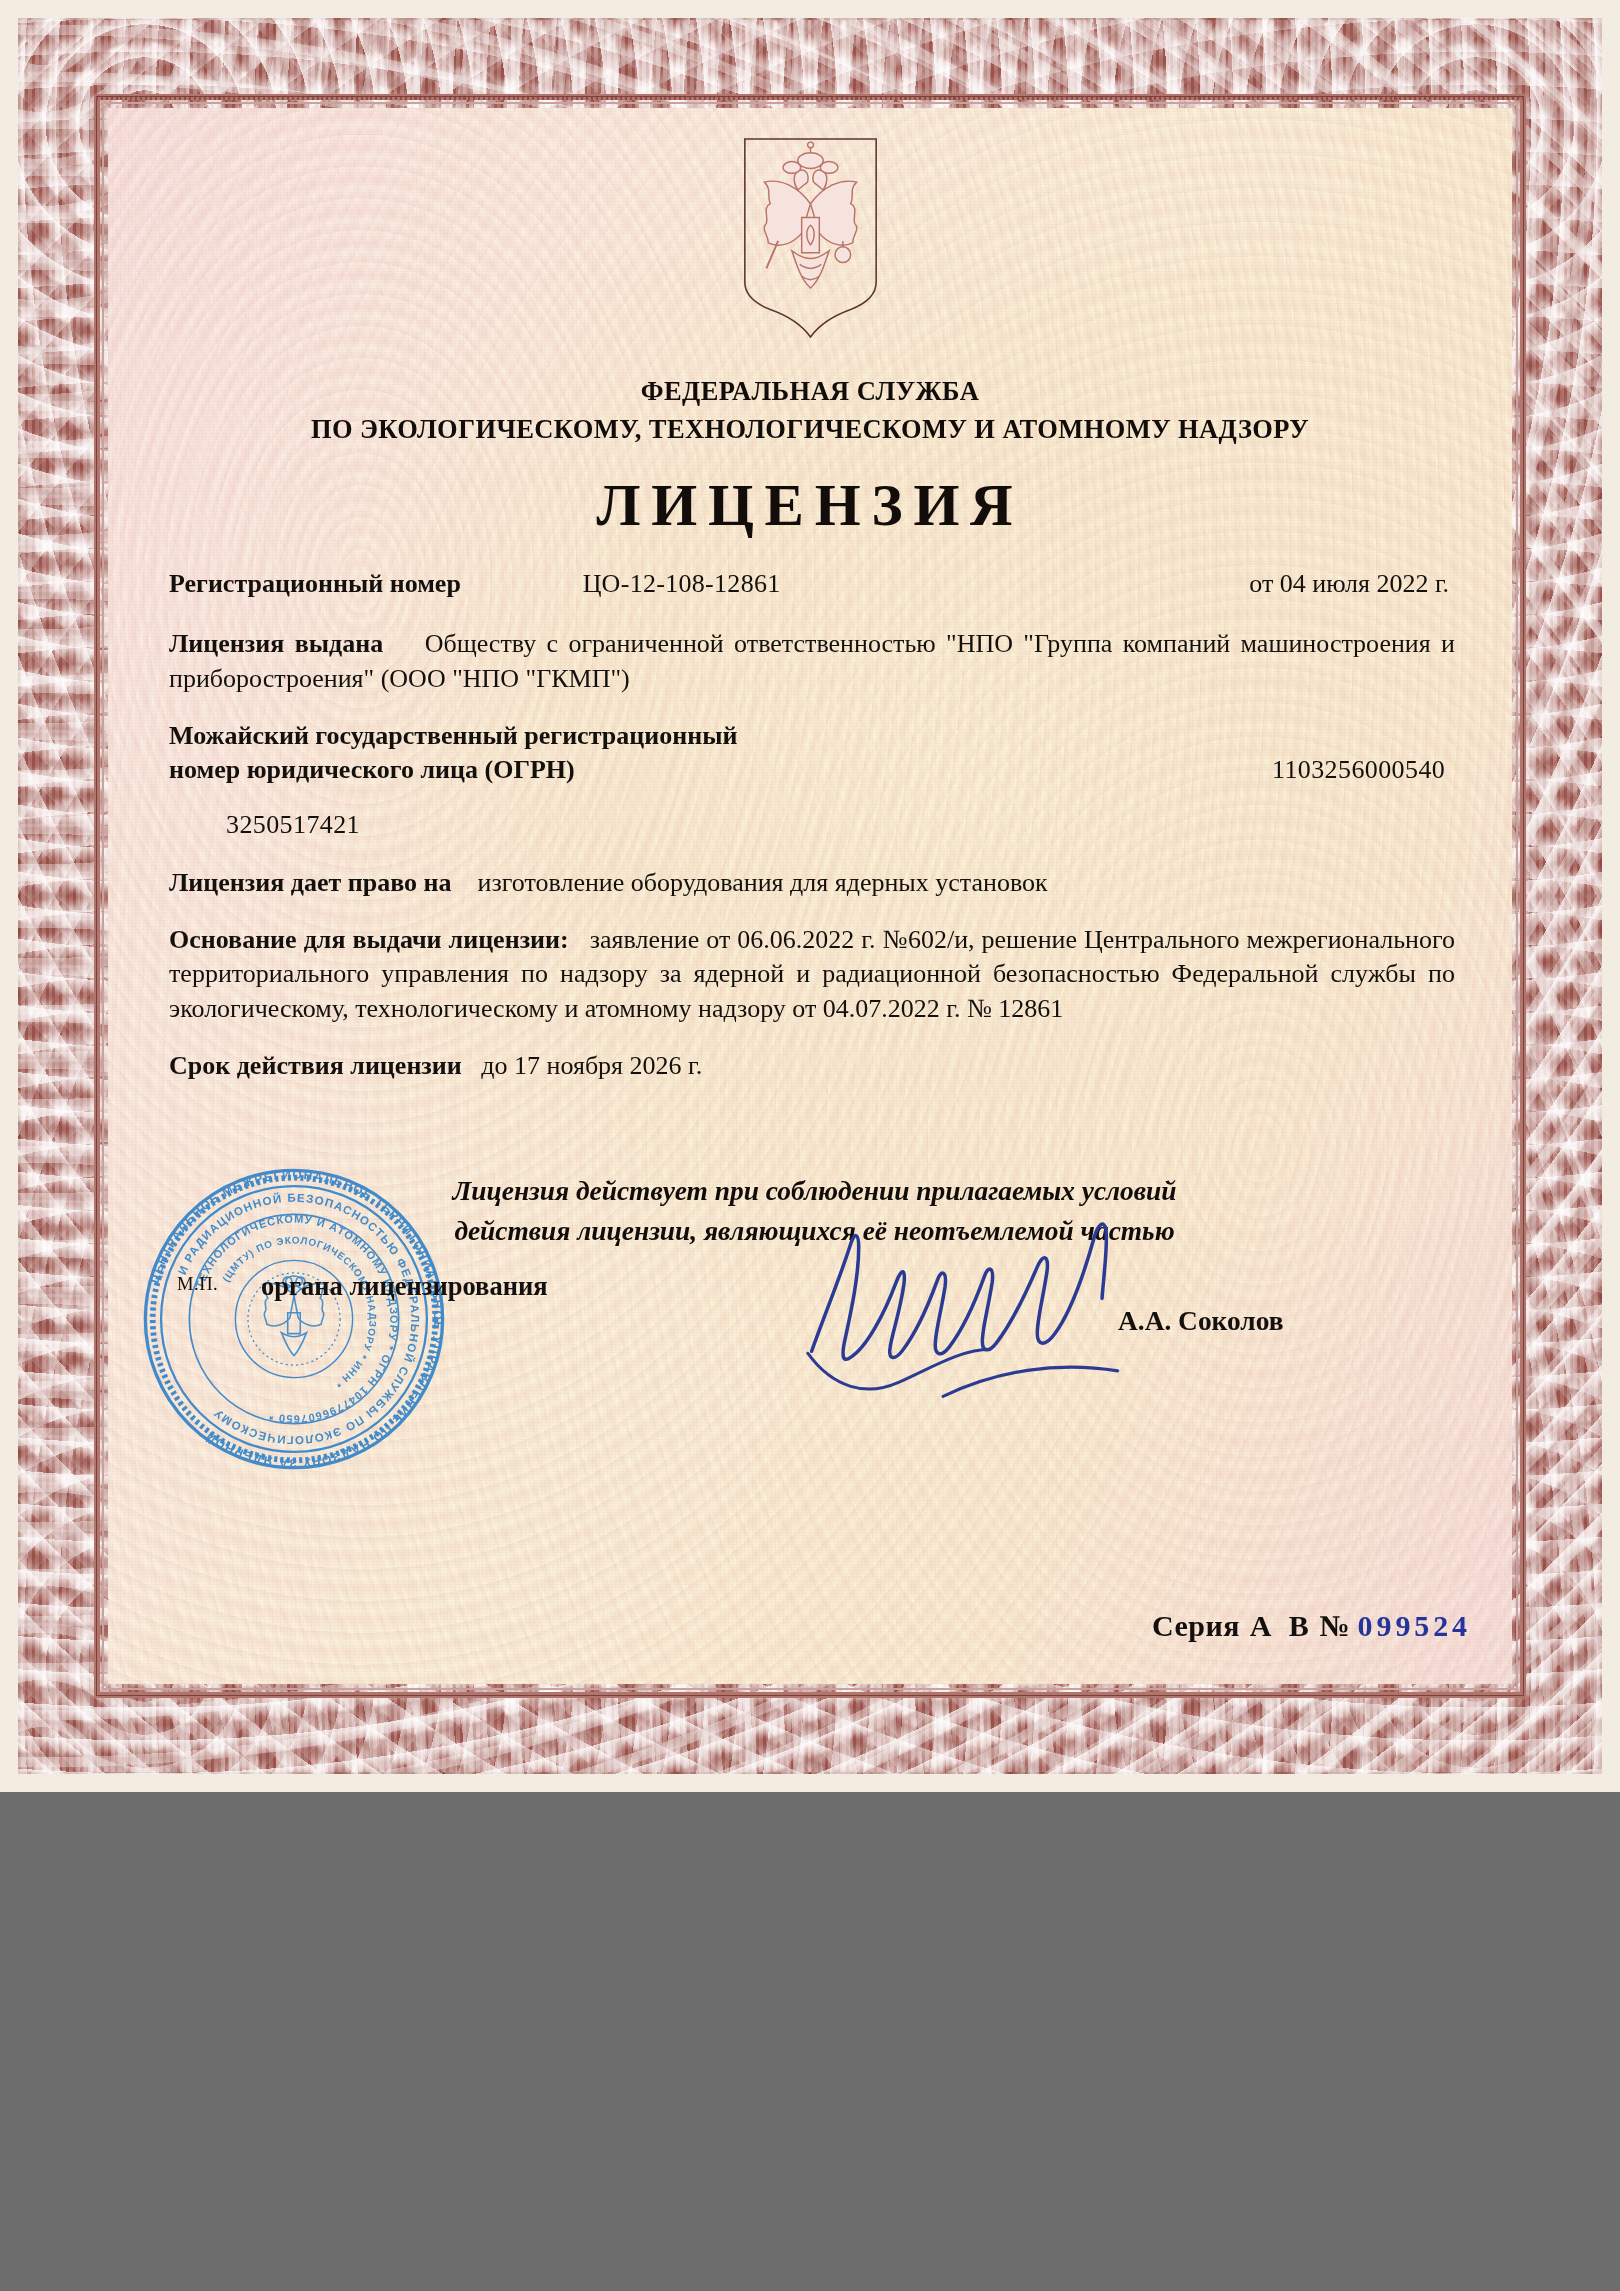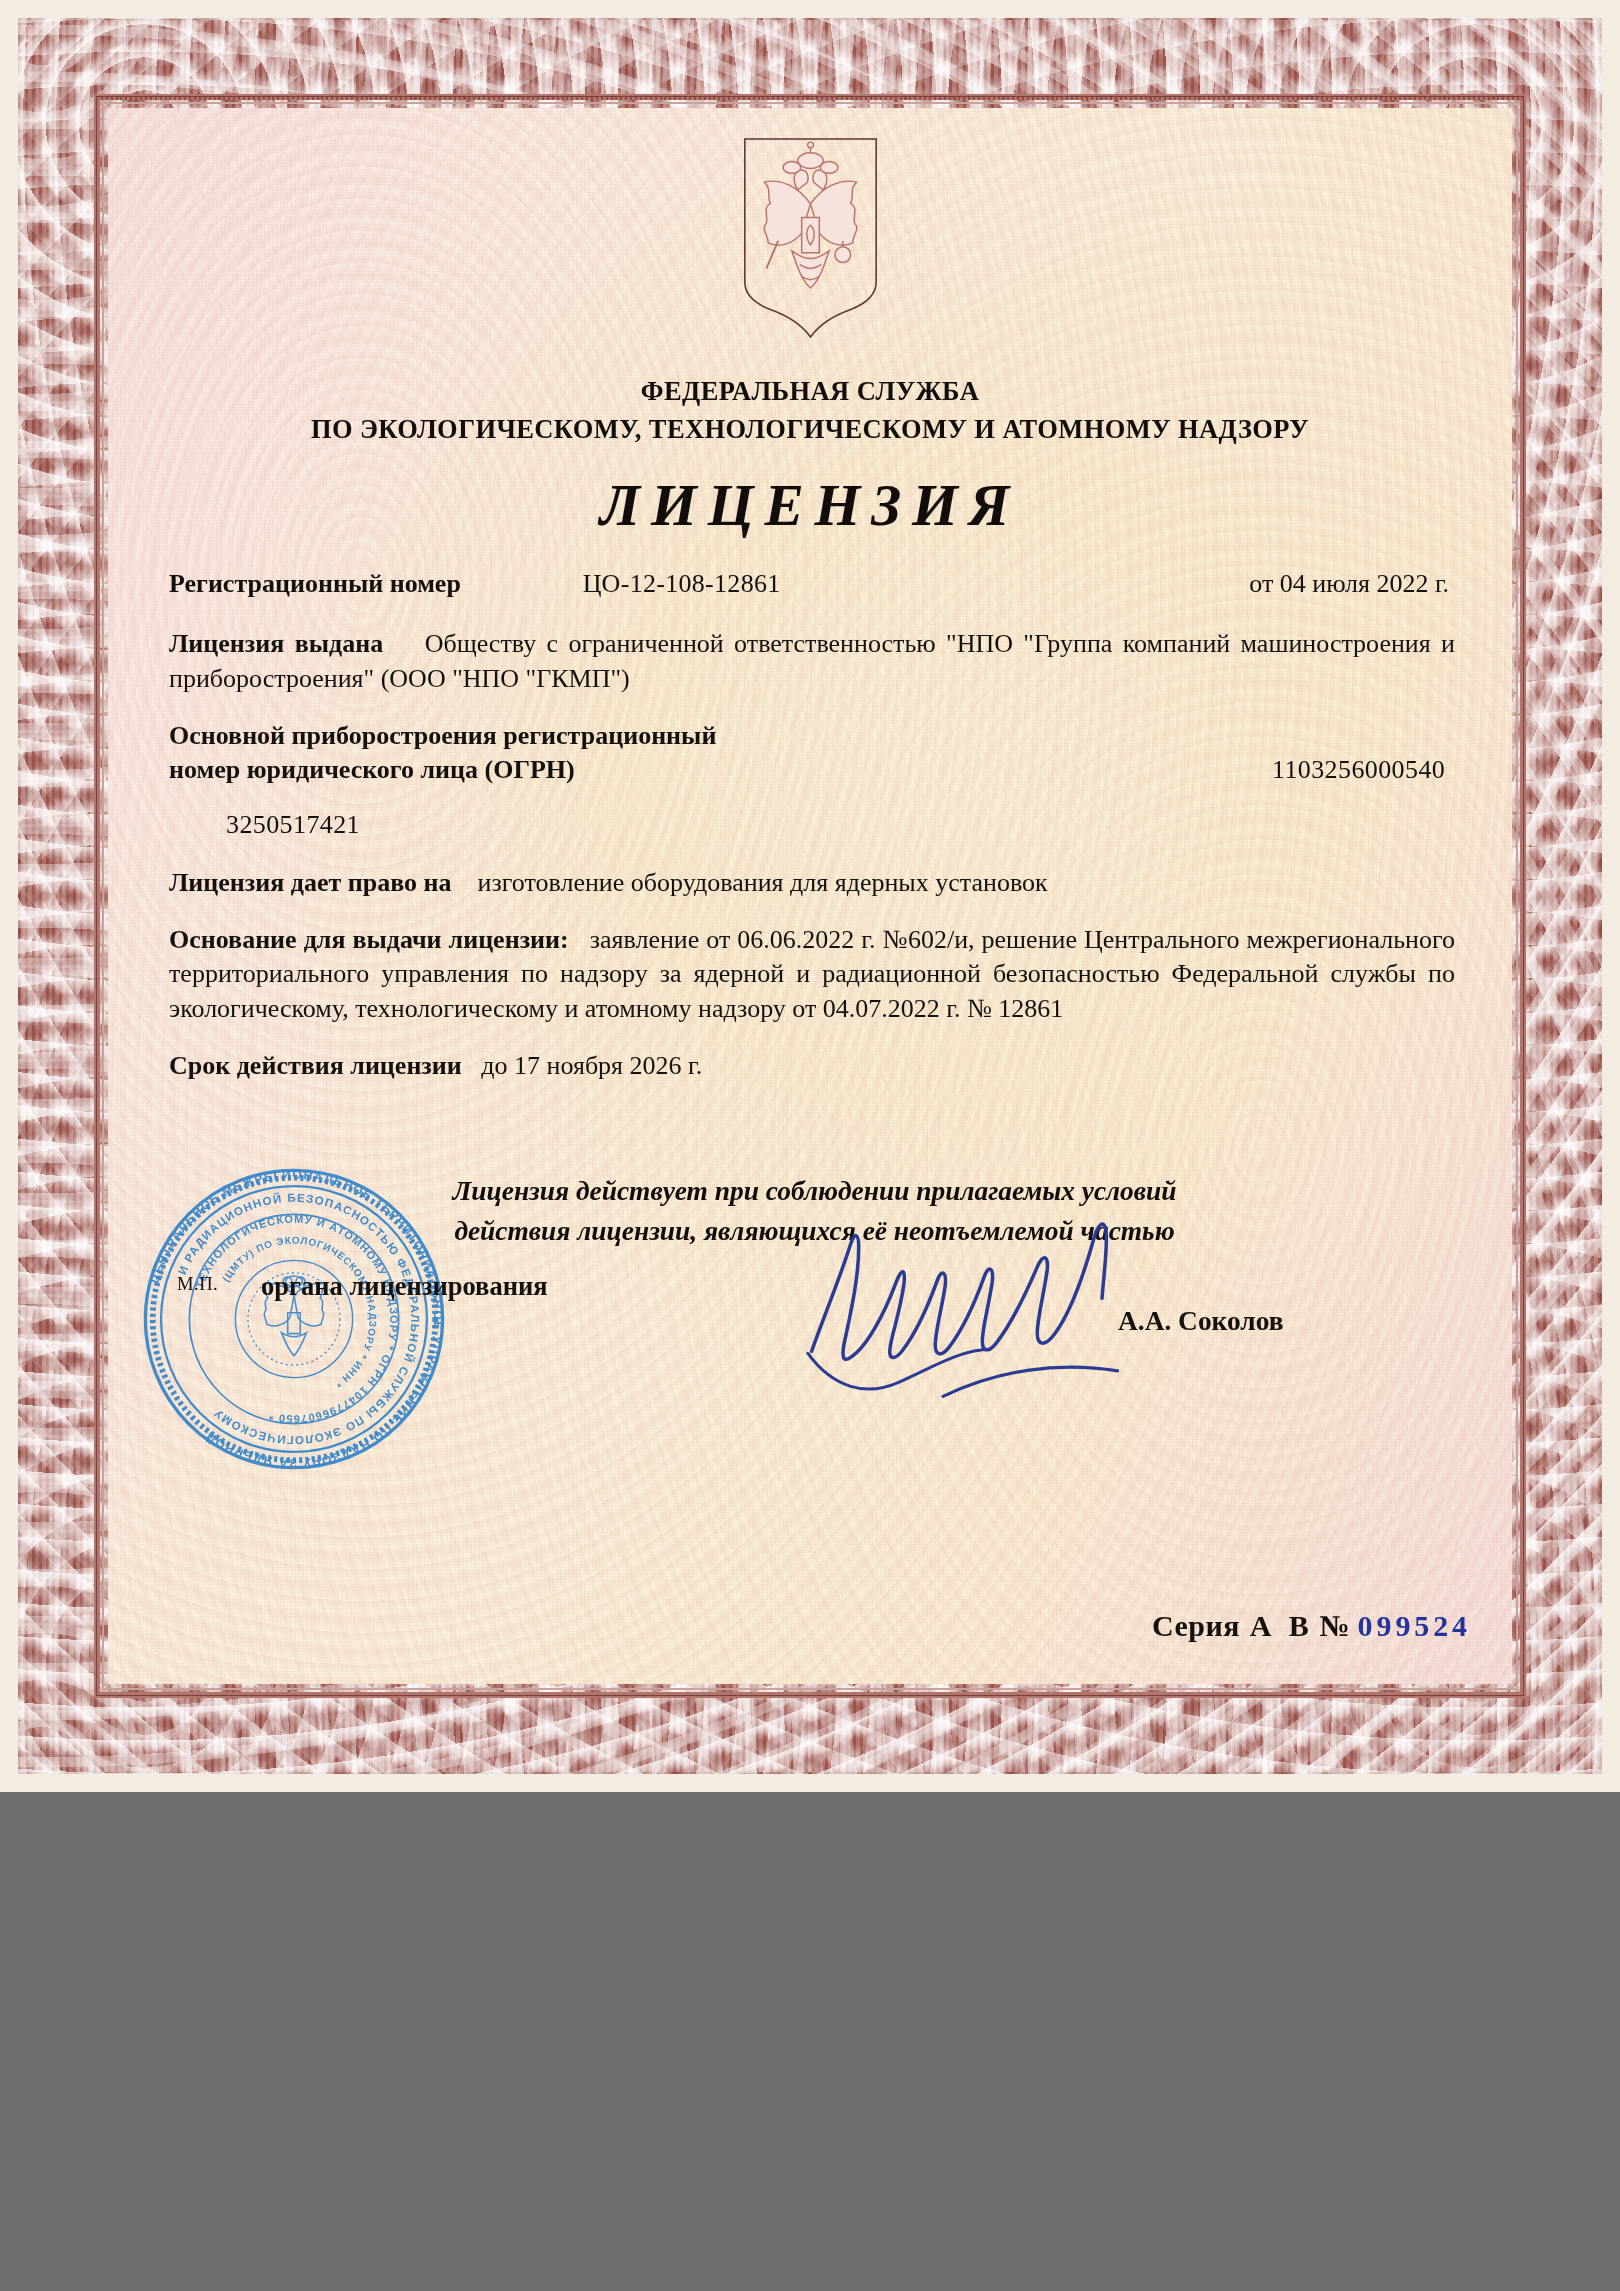--- a/index.html
+++ b/index.html
@@ -157,21 +157,20 @@
 
   .doc-title {
     position: absolute;
     left: 0; right: 0;
     top: 363px;
     text-align: center;
     font-weight: bold;
     font-size: 59px;
     letter-spacing: 10.8px;
     color: #120d0a;
-    font-style: italic;
   }
 
   .body-area {
     position: absolute;
     left: 61px;
     right: 57px;
     top: 459px;
     font-size: 26px;
     line-height: 1.34;
   }
@@ -373,21 +372,21 @@
           <span class="reg-date val">от  04  июля 2022 г.</span>
         </div>
 
         <div class="row just">
           <span class="lbl">Лицензия выдана</span>
           <span>&nbsp;&nbsp;&nbsp;</span><span class="val">Обществу с ограниченной ответственностью "НПО "Группа компаний машиностроения и приборостроения" (ООО "НПО "ГКМП")</span>
         </div>
 
 
         <div class="ogrn-block">
-          <div class="ogrn-l1">Основной приборостроения регистрационный</div>
+          <div class="ogrn-l1">Можайский государственный регистрационный</div>
           <div class="ogrn-l2">
             <span>номер юридического лица (ОГРН)</span>
             <span class="num">1103256000540</span>
           </div>
         </div>
 
         <div class="inn-row">
           <span class="num">3250517421</span>
         </div>
 

